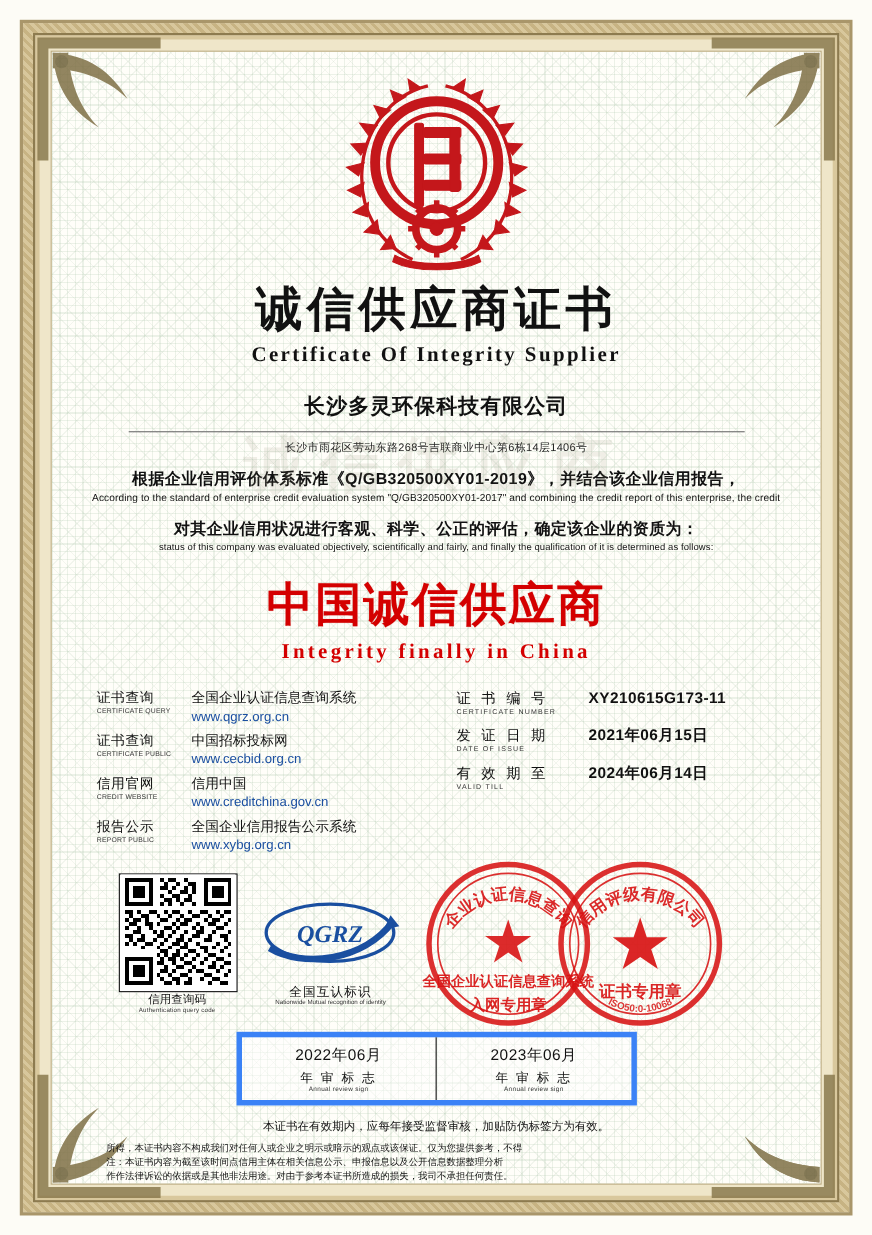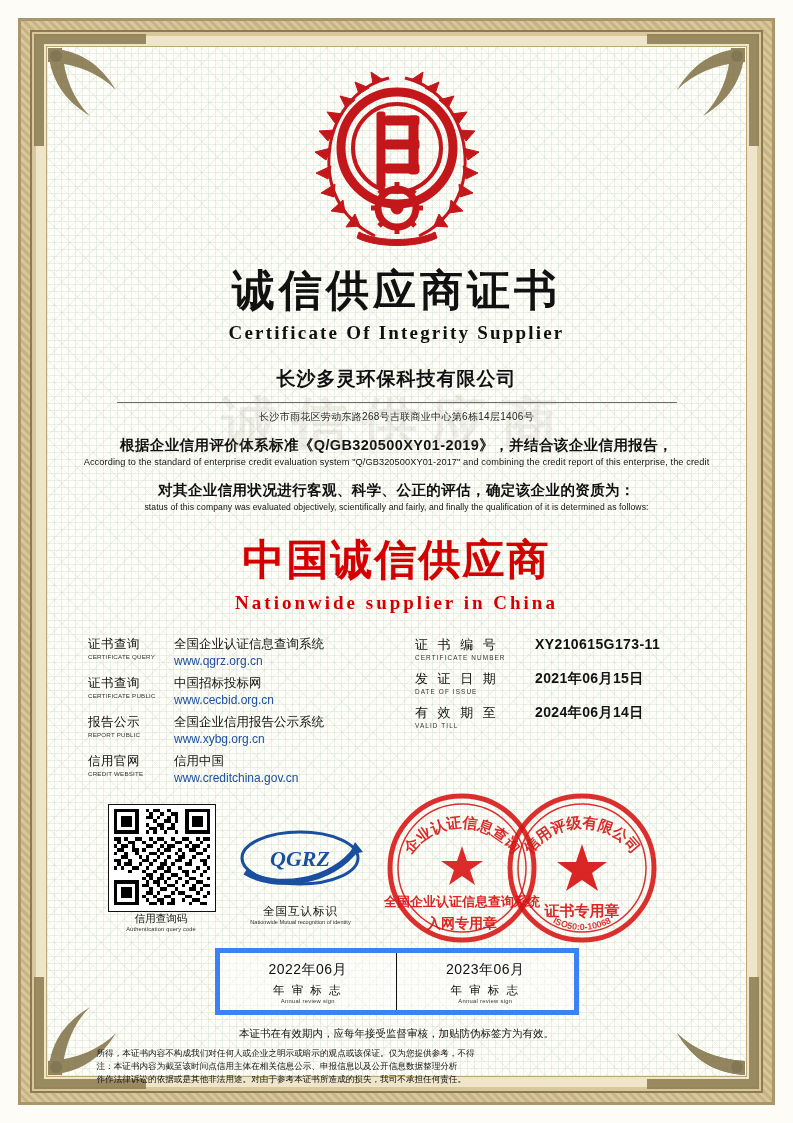--- a/index.html
+++ b/index.html
@@ -47,21 +47,21 @@
   .c-bl{left:30px;bottom:30px;transform:scaleY(-1);}
   .c-br{right:30px;bottom:30px;transform:scale(-1,-1);}
 
   
   .content{
     position:absolute;left:60px;top:56px;width:673px;bottom:56px;
     text-align:center;
   }
   .emblem{margin:0 auto;width:200px;height:190px;position:relative;}
   .title-cn{
-    margin-top:16px;
+    margin-top:6px;
     font-family:"DejaVu Sans","Liberation Sans",sans-serif;
     font-size:43px;font-weight:bold;color:#111;letter-spacing:4px;text-align:center;
   }
   .title-en{
     margin-top:2px;
     font-family:"Liberation Serif",serif;
     font-size:19px;font-weight:bold;color:#111;letter-spacing:2.2px;
   }
   .company{
     margin-top:22px;
@@ -294,21 +294,21 @@
       <div class="cn">根据企业信用评价体系标准《Q/GB320500XY01-2019》，并结合该企业信用报告，</div>
       <div class="en">According to the standard of enterprise credit evaluation system "Q/GB320500XY01-2017" and combining the credit report of this enterprise, the credit</div>
     </div>
 
     <div class="para para2">
       <div class="cn">对其企业信用状况进行客观、科学、公正的评估，确定该企业的资质为：</div>
       <div class="en">status of this company was evaluated objectively, scientifically and fairly, and finally the qualification of it is determined as follows:</div>
     </div>
 
     <div class="award-cn">中国诚信供应商</div>
-    <div class="award-en">Nationwide supplier in China</div>
+    <div class="award-en">Integrity finally in China</div>
 
     <div class="info">
       <div class="info-left">
 
         <div class="irow">
           <div class="ilabel">
             <span class="cn">证书查询</span>
             <span class="en">CERTIFICATE QUERY</span>
           </div>
           <div class="ival">
@@ -323,37 +323,37 @@
             <span class="en">CERTIFICATE PUBLIC</span>
           </div>
           <div class="ival">
             <span>中国招标投标网</span>
             <span class="v2">www.cecbid.org.cn</span>
           </div>
         </div>
 
         <div class="irow">
           <div class="ilabel">
+            <span class="cn">信用官网</span>
+            <span class="en">CREDIT WEBSITE</span>
+          </div>
+          <div class="ival">
+            <span>信用中国</span>
+            <span class="v2">www.creditchina.gov.cn</span>
+          </div>
+        </div>
+
+        <div class="irow">
+          <div class="ilabel">
             <span class="cn">报告公示</span>
             <span class="en">REPORT PUBLIC</span>
           </div>
           <div class="ival">
             <span>全国企业信用报告公示系统</span>
             <span class="v2">www.xybg.org.cn</span>
-          </div>
-        </div>
-
-        <div class="irow">
-          <div class="ilabel">
-            <span class="cn">信用官网</span>
-            <span class="en">CREDIT WEBSITE</span>
-          </div>
-          <div class="ival">
-            <span>信用中国</span>
-            <span class="v2">www.creditchina.gov.cn</span>
           </div>
         </div>
 
       </div>
 
       <div class="info-right">
 
         <div class="irow-r">
           <div class="rlabel">
             <span class="cn">证 书 编 号</span>

